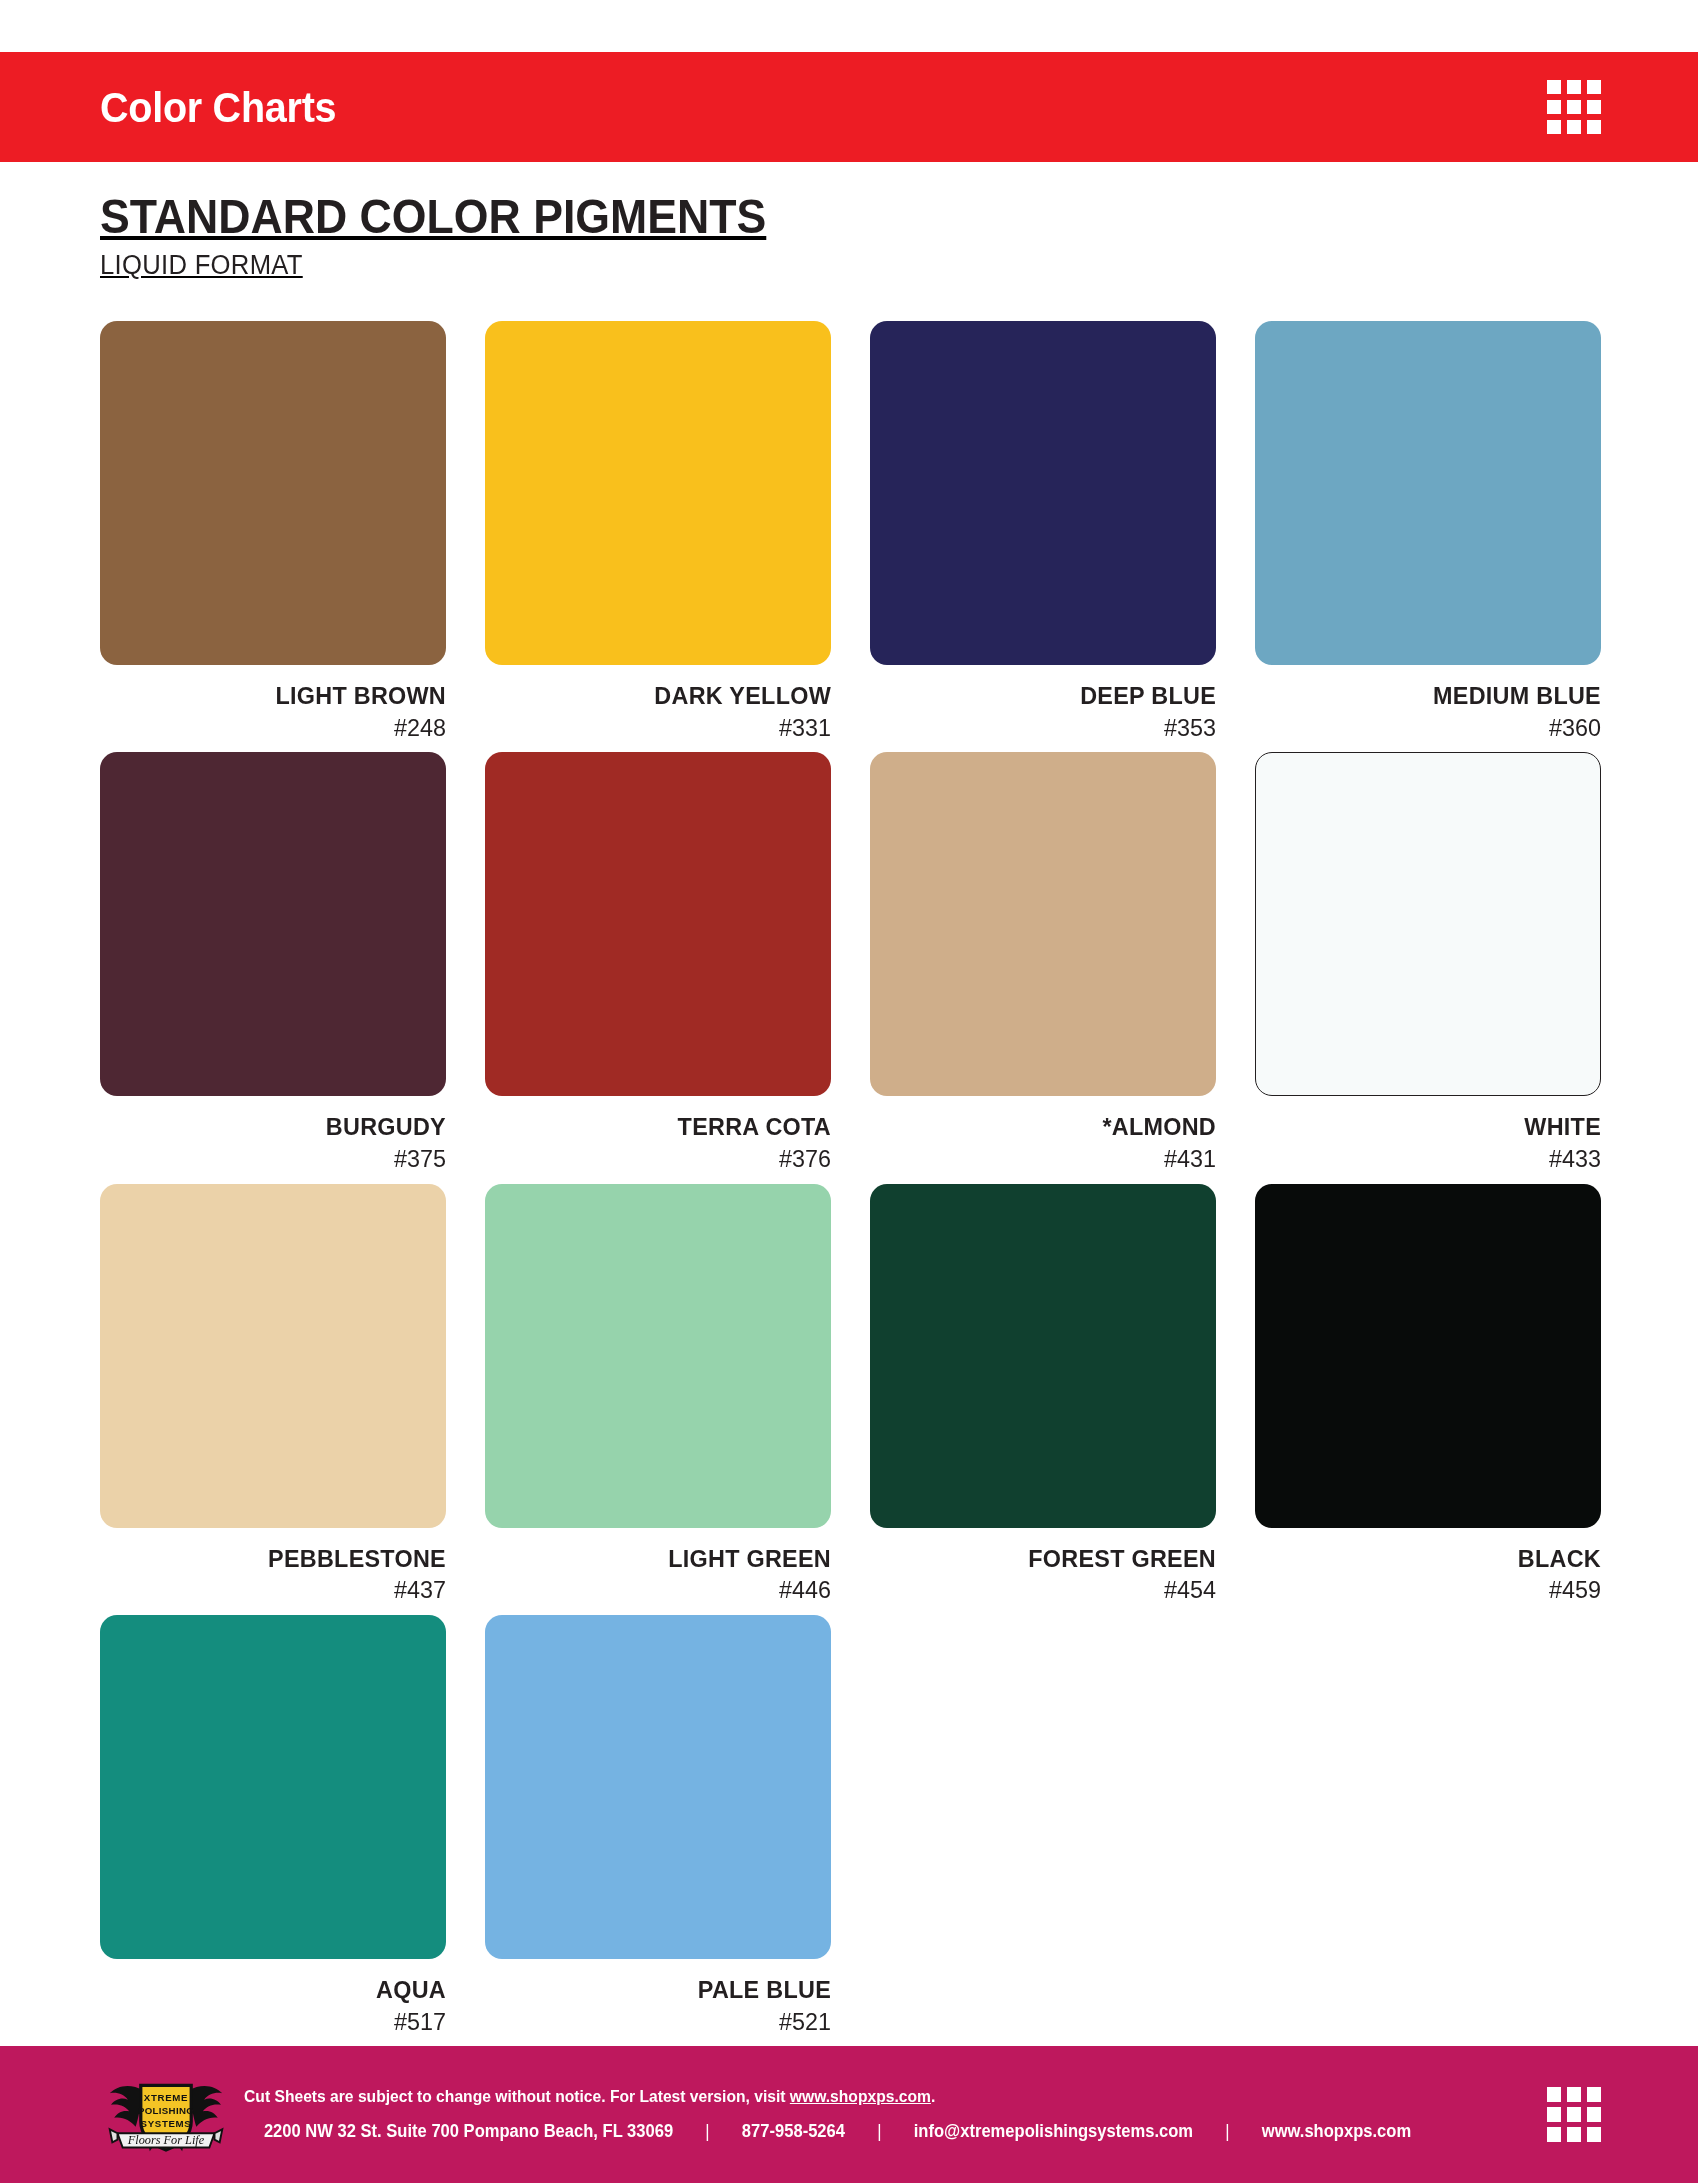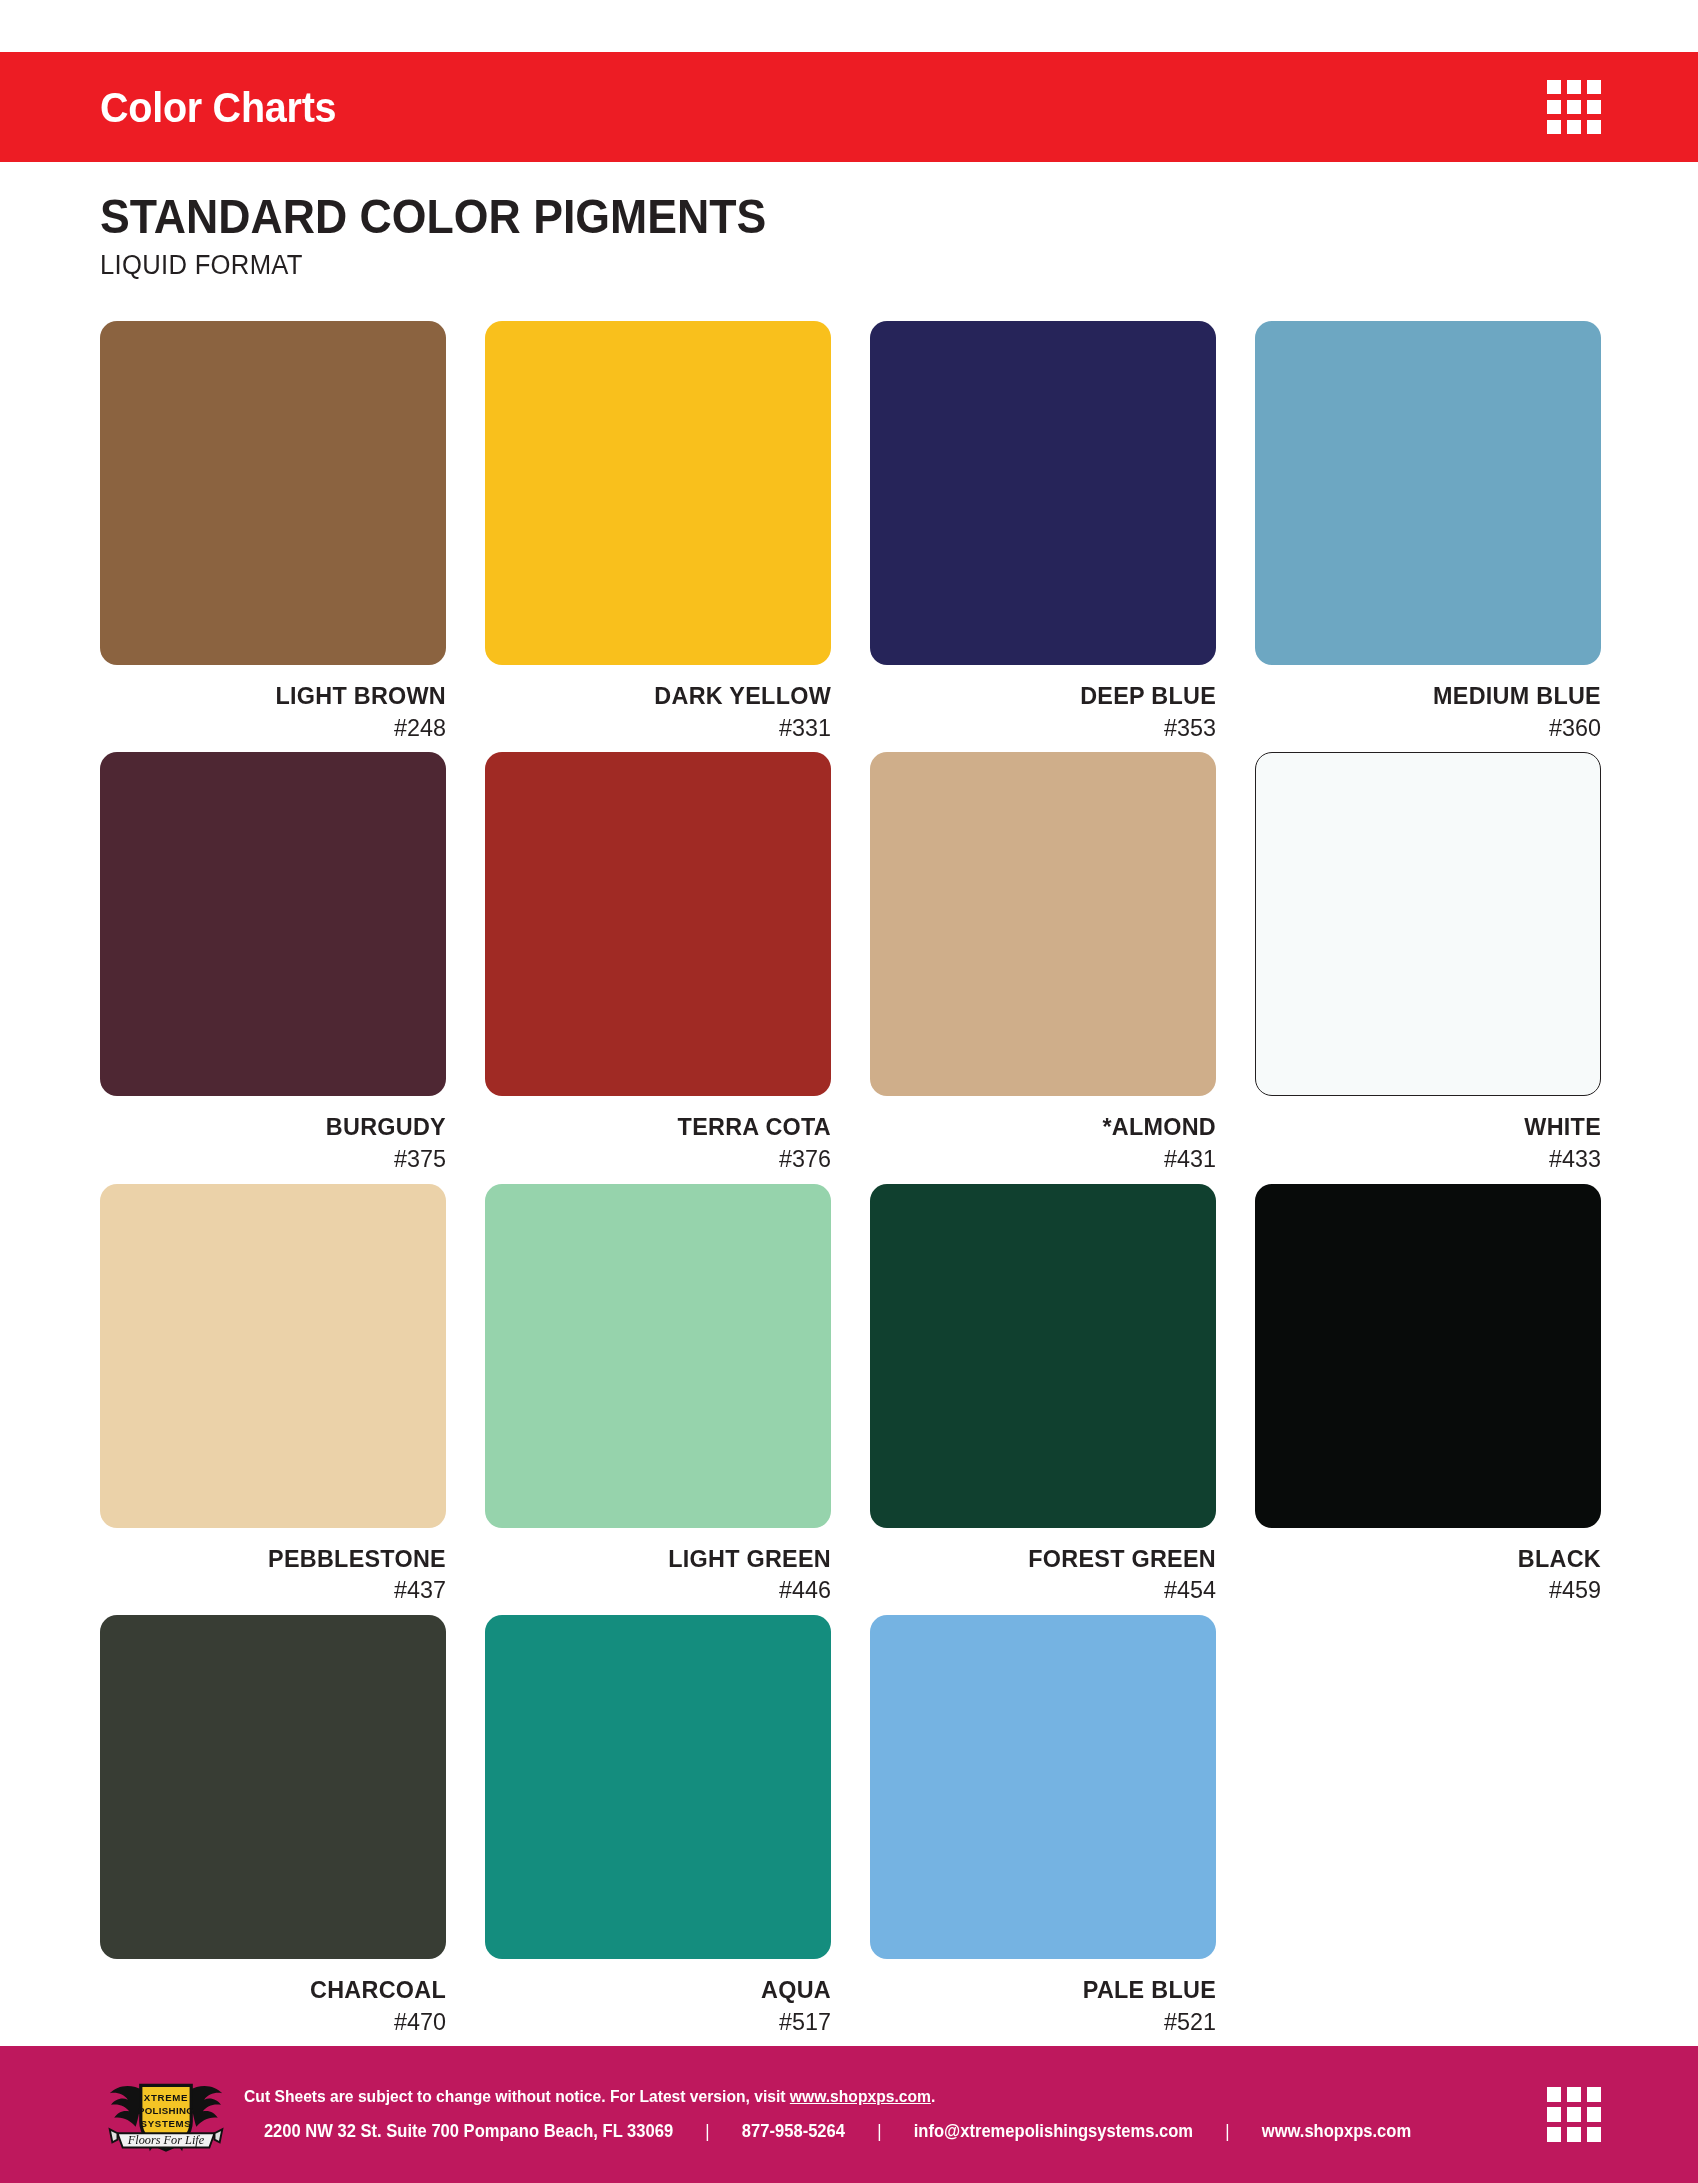--- a/index.html
+++ b/index.html
@@ -50,20 +50,21 @@
   .grid-icon span {
     background: #ffffff;
     display: block;
     width: 14.2px;
     height: 14.2px;
   }
 
   
   .title-block {
     padding: 31px 0 0 100px;
+    text-decoration: underline;
   }
   .page-title {
     font-family: "Liberation Sans Narrow", "Liberation Sans", sans-serif;
     font-size: 48px;
     font-weight: bold;
     color: #231F20;
     letter-spacing: 0px;
     line-height: 1;
     transform: scaleX(0.93);
     transform-origin: left center;
@@ -277,25 +278,20 @@
     </div>
     <div class="swatch-cell">
       <div class="swatch-chip" style="background: rgb(16, 64, 47);"></div>
       <div class="swatch-label">FOREST GREEN</div>
       <div class="swatch-code">#454</div>
     </div>
     <div class="swatch-cell">
       <div class="swatch-chip" style="background: rgb(8, 11, 10);"></div>
       <div class="swatch-label">BLACK</div>
       <div class="swatch-code">#459</div>
-    </div>
-    <div class="swatch-cell">
-      <div class="swatch-chip" style="background: rgb(56, 61, 52);"></div>
-      <div class="swatch-label">CHARCOAL</div>
-      <div class="swatch-code">#470</div>
     </div>
     <div class="swatch-cell">
       <div class="swatch-chip" style="background: rgb(20, 141, 126);"></div>
       <div class="swatch-label">AQUA</div>
       <div class="swatch-code">#517</div>
     </div>
     <div class="swatch-cell">
       <div class="swatch-chip" style="background: rgb(117, 179, 226);"></div>
       <div class="swatch-label">PALE BLUE</div>
       <div class="swatch-code">#521</div>

